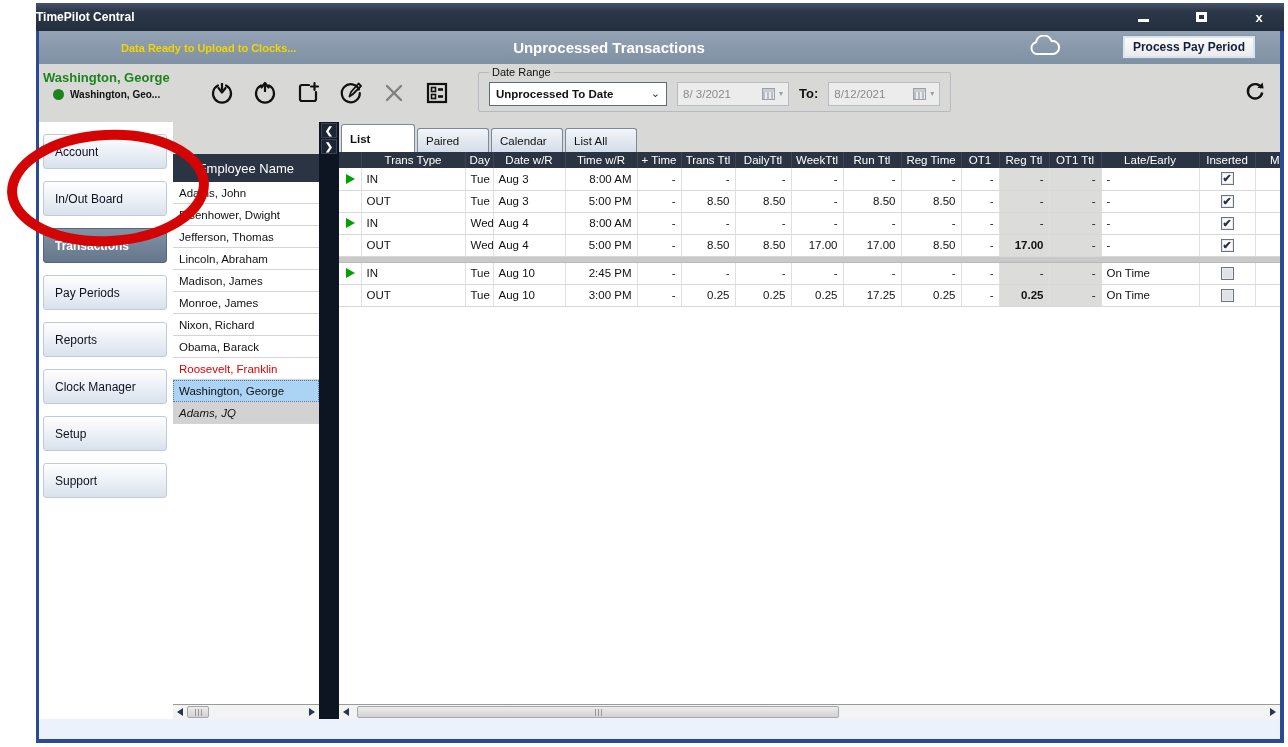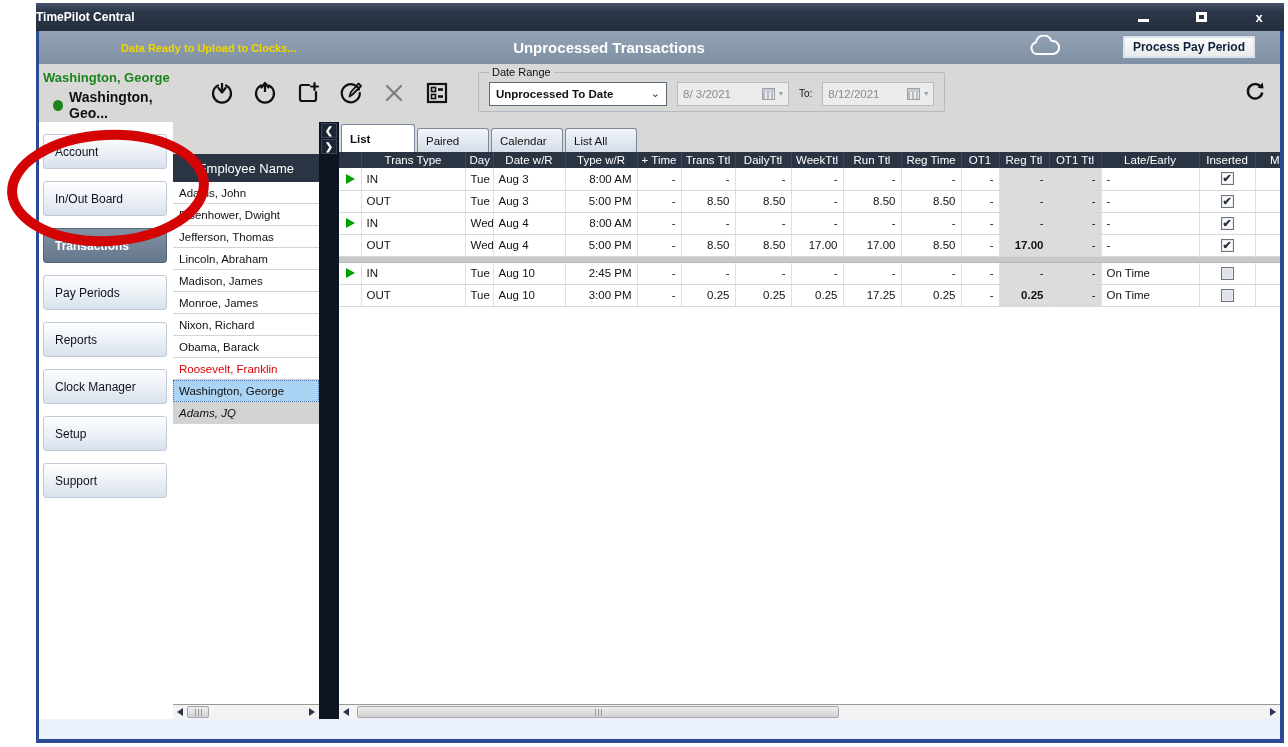--- a/index.html
+++ b/index.html
@@ -31,38 +31,38 @@
 
   
   .content { flex:1; display:flex; flex-direction:column; position:relative; }
 
   
   .toolbar { height:58px; background:#d8d8d6; display:flex; position:relative; flex:0 0 58px; }
   .emp-info { width:146px; padding:6px 0 0 4px; }
   .emp-info .sel-name { color:#1c841c; font-size:13px; font-weight:bold; }
   .emp-info .sub { display:flex; align-items:center; gap:6px; margin-top:4px; padding-left:10px; }
   .green-dot { width:11px; height:11px; border-radius:50%; background:#1c841c; }
-  .emp-info .sub-name { font-size:14px; font-weight:bold; color:#111; }
+  .emp-info .sub-name { font-size:10px; font-weight:bold; color:#111; }
 
   .tool-icons { display:flex; align-items:center; gap:17px; margin-left:24px; }
   .tool-btn { width:26px; height:26px; display:flex; align-items:center; justify-content:center; cursor:pointer; }
 
   fieldset.daterange { margin-left:28px; margin-top:2px; border:1px solid #b4bac2; border-radius:2px; padding:4px 10px 6px 10px;
     display:flex; align-items:center; gap:10px; height:46px; align-self:flex-start; }
   fieldset.daterange legend { font-size:11px; color:#111; padding:0 3px; }
   .dd-preset { width:178px; height:24px; background:#fff; border:1px solid #5f6b7a; display:flex; align-items:center;
     justify-content:space-between; padding:0 6px; font-size:11.5px; font-weight:bold; color:#111; cursor:pointer; }
   .dd-preset .chev { font-size:11px; color:#333; font-weight:normal; }
   .datebox { width:112px; height:24px; background:#ececec; border:1px solid #b8bcc2; display:flex; align-items:center;
     padding:0 5px; font-size:11.5px; color:#8a8a8a; gap:4px; }
   .datebox .dval { flex:1; }
   .cal-ico { width:13px; height:12px; border:1px solid #9aa0a8; background:
     linear-gradient(#c8ccd2 0 3px, transparent 3px), repeating-linear-gradient(90deg,#b8bcc4 0 2px, transparent 2px 4px); }
   .datebox .darr { font-size:8px; color:#9aa0a8; }
-  .to-label { font-size:10px; font-weight:normal; color:#111;text-align:right; }
+  .to-label { font-size:13px; font-weight:bold; color:#111;text-align:right; }
 
   .refresh-wrap { position:absolute; right:14px; top:16px; cursor:pointer; }
 
   
   .bodyrow { flex:1; display:flex; position:relative; }
 
   
   .sidebar { width:134px; background:#fff; padding-top:12px; }
   .nav-btn { width:124px; height:35px; margin:0 3px 12px 4px; border:1px solid #bfcbd9; border-radius:3px;
     background:linear-gradient(#fefefe, #e9eef5 60%, #d8e1ec); display:flex; align-items:center; padding-left:11px;
@@ -319,21 +319,21 @@
                   <col style="width: 98px;">
                   <col style="width: 56px;">
                   <col style="width: 46px;">
                 </colgroup>
               <thead>
                   <tr id="gridHead">
                     <th></th>
                     <th>Trans Type</th>
                     <th>Day</th>
                     <th>Date w/R</th>
-                    <th>Type w/R</th>
+                    <th>Time w/R</th>
                     <th>+ Time</th>
                     <th>Trans Ttl</th>
                     <th>DailyTtl</th>
                     <th>WeekTtl</th>
                     <th>Run Ttl</th>
                     <th>Reg Time</th>
                     <th>OT1</th>
                     <th>Reg Ttl</th>
                     <th>OT1 Ttl</th>
                     <th>Late/Early</th>

